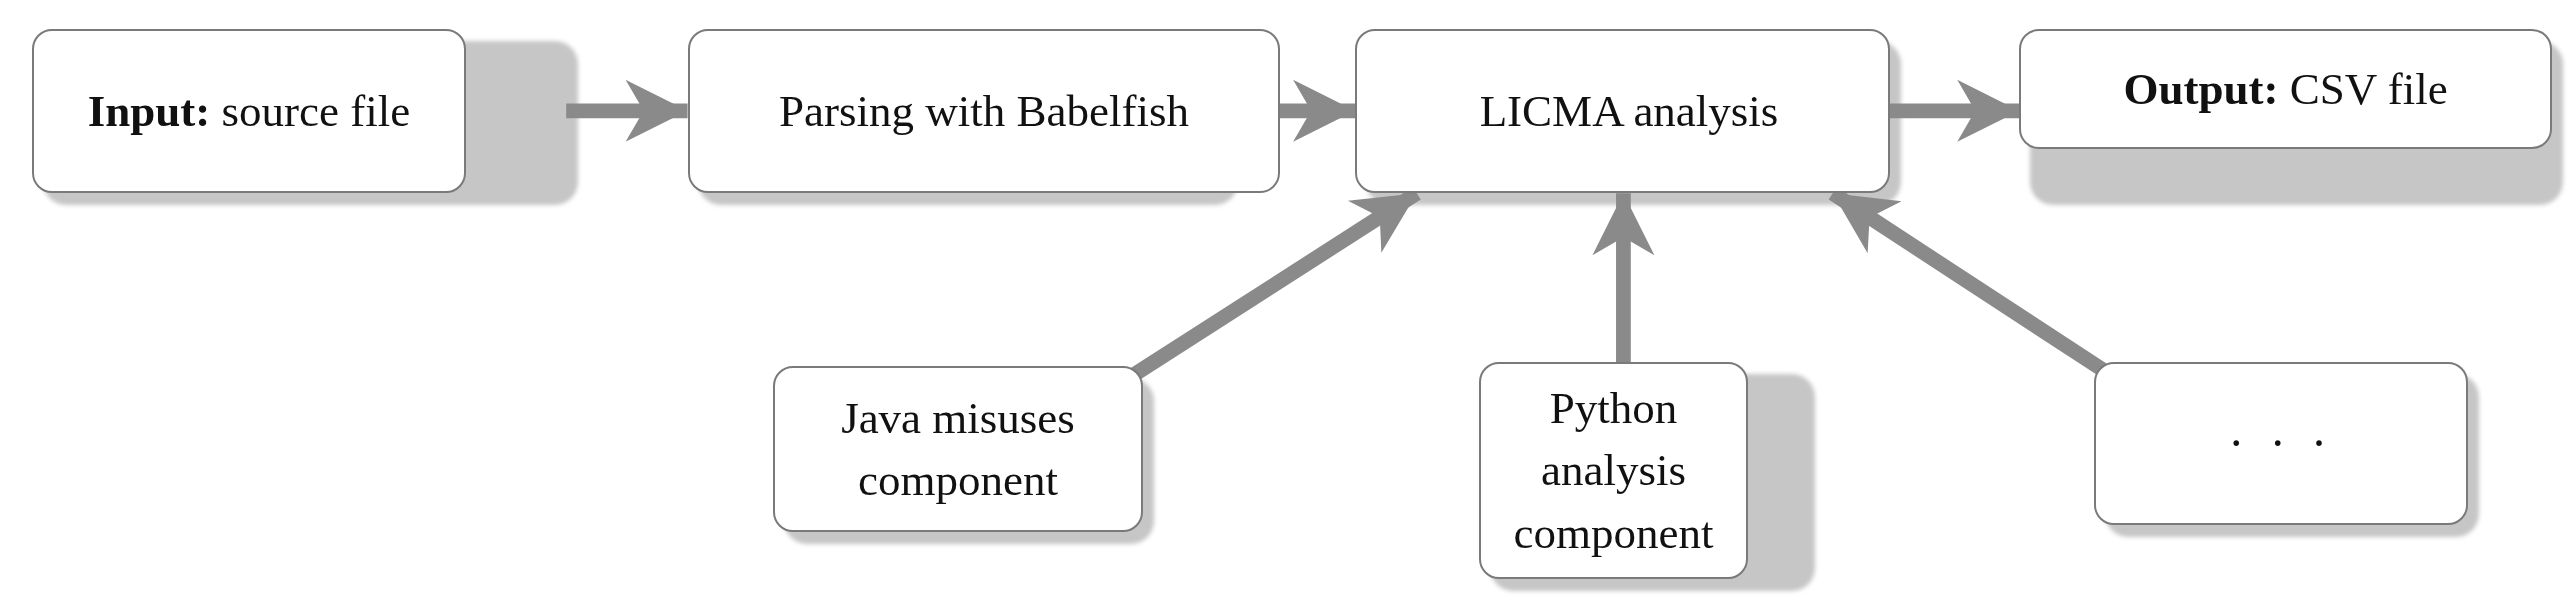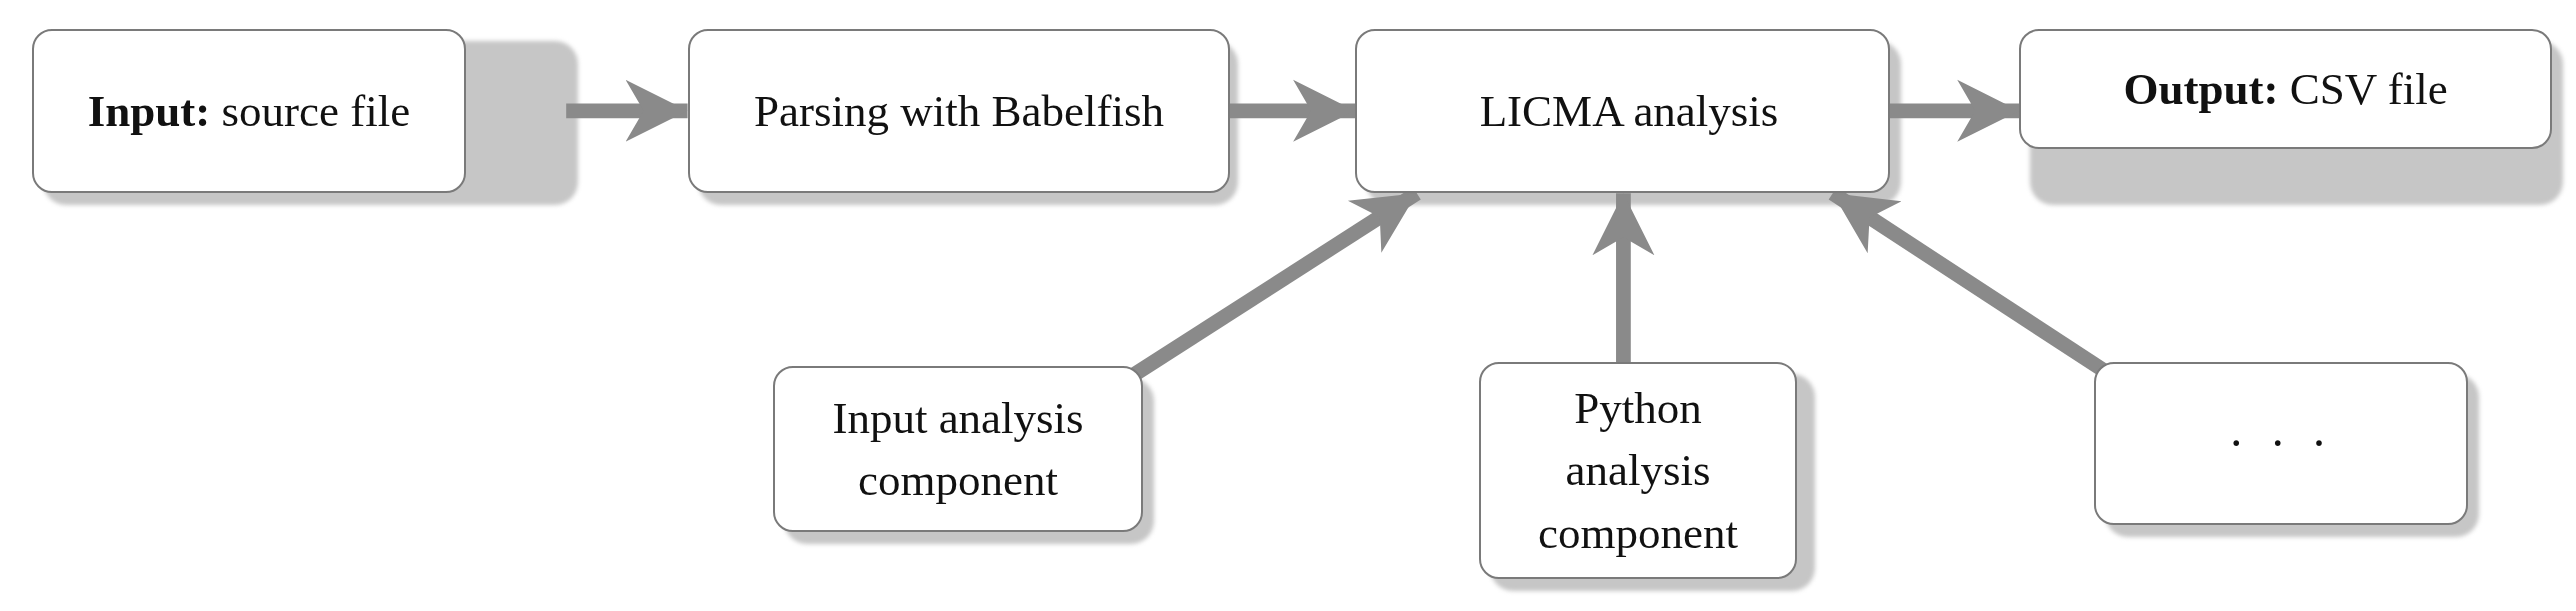--- a/index.html
+++ b/index.html
@@ -19,25 +19,25 @@
   
   .arrows{position:absolute;left:0;top:0;z-index:2;pointer-events:none;}
   
   .node{
     position:absolute;z-index:3;box-sizing:border-box;background:#ffffff;
     border:2px solid #7a7a7a;border-radius:20px;
     display:flex;flex-direction:column;align-items:center;justify-content:center;
     text-align:center;font-size:45px;line-height:1.38;
   }
   .n-input  {left:32px;  top:29px; width:434px;height:164px;}
-  .n-parsing{left:688px;top:29px; width:542px;height:164px;}
+  .n-parsing{left:688px;top:29px; width:592px;height:164px;}
   .n-licma  {left:1355px;top:29px; width:535px;height:164px;}
   .n-output {left:2019px;top:29px; width:533px;height:120px;}
   .n-java   {left:773px;top:366px;width:370px;height:166px;}
-  .n-python {left:1479px;top:362px;width:318px;height:217px;}
+  .n-python {left:1479px;top:362px;width:269px;height:217px;}
   .n-dots   {left:2094px;top:362px;width:374px;height:163px;}
   .b{font-weight:bold;}
   .i{margin-left:13px;}
   .dots-line{letter-spacing:6.7px;font-size:48px;}
 </style>
 </head>
 <body>
 
 <div class="stage">
 
@@ -73,21 +73,21 @@
 
   <div class="node n-licma">
     <div><span class="i">LICMA</span><span> analysis</span></div>
   </div>
 
   <div class="node n-output">
     <div><span class="b">Output:</span><span> CSV file</span></div>
   </div>
 
   <div class="node n-java">
-    <div>Input analysis</div>
+    <div>Java misuses</div>
     <div>component</div>
   </div>
 
   <div class="node n-python">
     <div>Python</div>
     <div>analysis</div>
     <div>component</div>
   </div>
 
   <div class="node n-dots">

